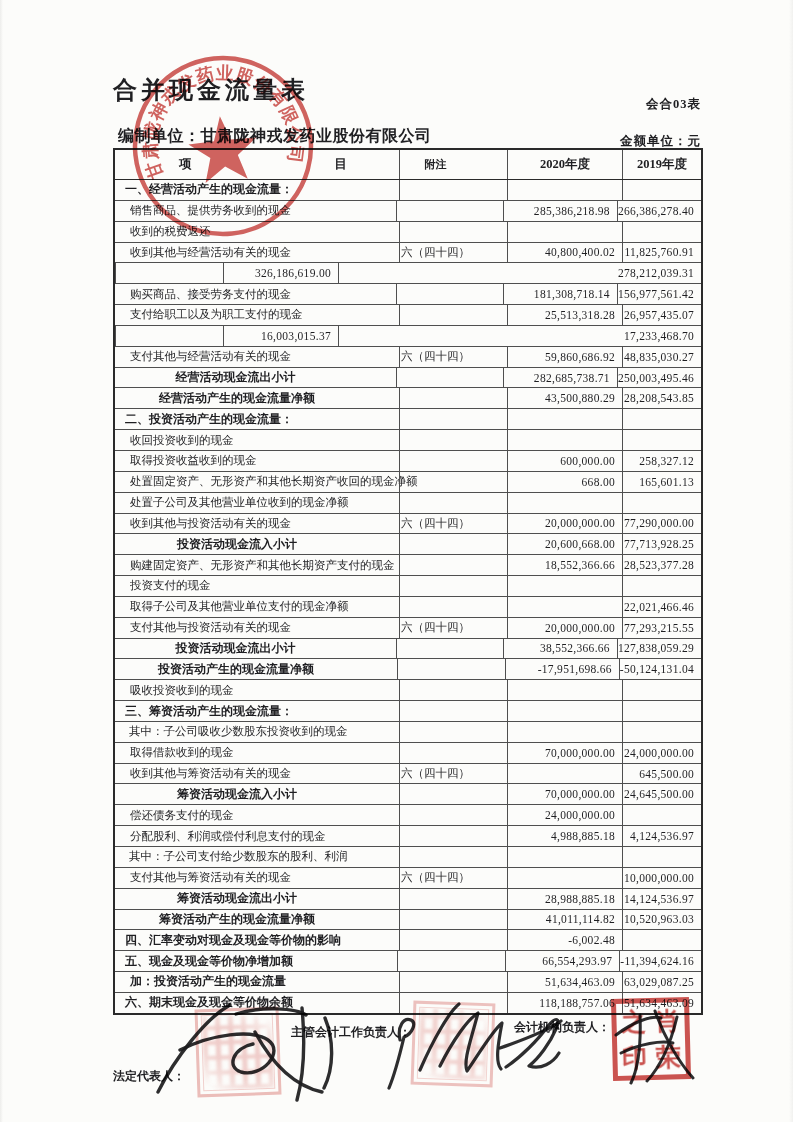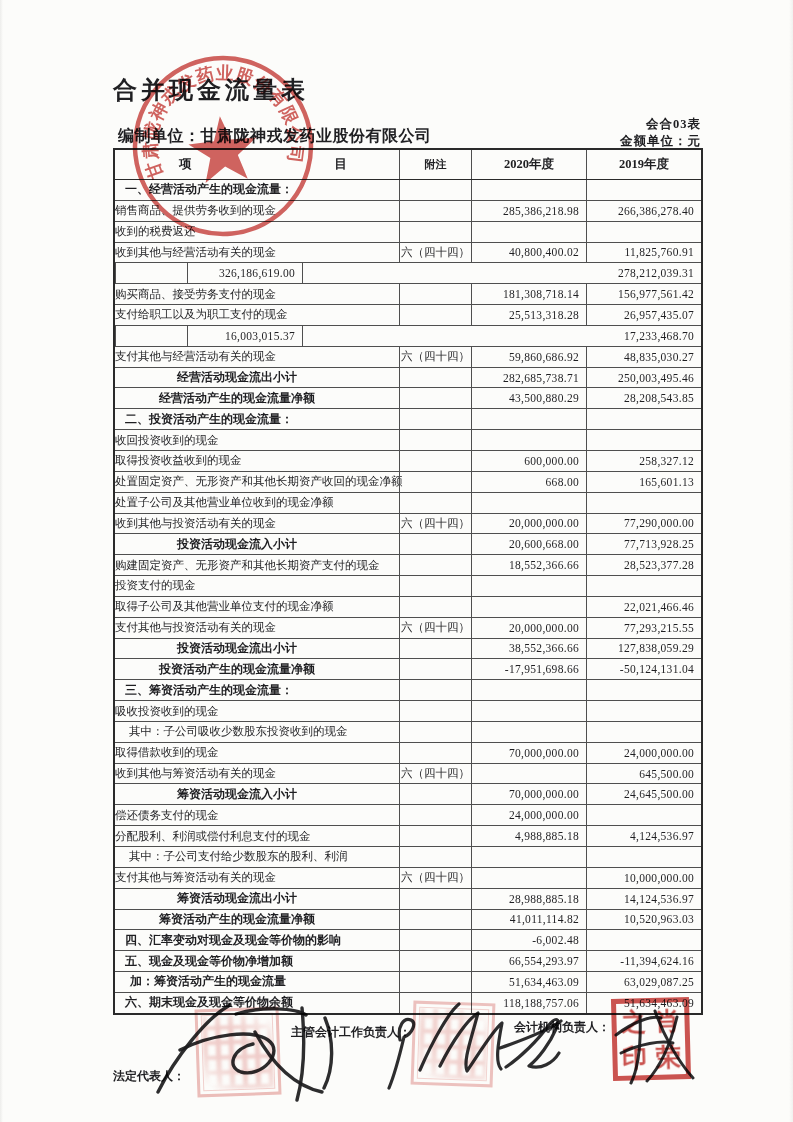--- a/index.html
+++ b/index.html
@@ -17,21 +17,21 @@
   .page{position:absolute;inset:0;background:
     linear-gradient(90deg, #ededeb 0, transparent 3px),
     linear-gradient(270deg, #f1f1ef 0, transparent 4px),
     var(--paper);}
   
   .doc-title{
     position:absolute;left:113px;top:74px;width:590px;
     text-align:left;font-size:24px;font-weight:bold;letter-spacing:4px;
   }
   .form-code{
-    position:absolute;right:92px;top:116px;
+    position:absolute;right:92px;top:96px;
     font-size:12.5px;font-weight:bold;letter-spacing:1px;
   }
   .prepared-by{
     position:absolute;left:118px;top:126px;
     font-size:16px;font-weight:bold;letter-spacing:.5px;
   }
   .unit-label{
     position:absolute;right:92px;top:133px;
     font-size:12.5px;font-weight:bold;letter-spacing:1px;
   }
@@ -44,28 +44,28 @@
   }
   .thead{
     display:flex;height:30px;font-weight:bold;font-size:12.5px;
     border-bottom:1.5px solid var(--border_dark);
   }
   .trow{display:flex;flex:1;border-bottom:1px solid var(--line);}
   .trow:last-child{border-bottom:none;}
   .cell{display:flex;align-items:center;overflow:visible;white-space:nowrap;}
   .c1{width:284px;}
   .c2{width:72px;border-left:1px solid var(--line);justify-content:center;font-size:11px;}
-  .c3{width:115px;border-left:1px solid var(--line);}
+  .c3{width:115px;border-left:1px solid var(--line);margin-left:36px;}
   .c4{flex:1;border-left:1px solid var(--line);text-align:center;}
   .num{justify-content:flex-end;padding-right:7px;font-size:11px;letter-spacing:.3px;}
   .thead .cell{justify-content:center;}
   .thead .c1{justify-content:space-between;padding:0 52px 0 64px;}
   .trow .cell{font-size:11.5px;}
   .r-section .c1{font-weight:bold;padding-left:10px;font-size:12px;}
-  .r-item .c1{}
+  .r-item .c1{padding-left:15px;}
   .r-sub .c1{padding-left:14px;}
   .r-add .c1{font-weight:bold;padding-left:15px;font-size:12px;}
   .r-center .c1{font-weight:bold;justify-content:center;padding-right:40px;font-size:12px;}
   
   .sig-label{position:absolute;font-size:12px;font-weight:bold;}
   .lbl-legal{left:113px;top:1023px;margin-top:45px;}
   .lbl-chief{left:291px;top:1024px;}
   .lbl-acct{left:514px;top:1019px;}
   
   .round-seal{position:absolute;left:127px;top:50px;width:192px;height:192px;
@@ -247,28 +247,28 @@
           <div class="cell c2"></div>
           <div class="cell c3 num">38,552,366.66</div>
           <div class="cell c4 num">127,838,059.29</div>
         </div>
         <div class="trow r-center">
           <div class="cell c1">投资活动产生的现金流量净额</div>
           <div class="cell c2"></div>
           <div class="cell c3 num">-17,951,698.66</div>
           <div class="cell c4 num">-50,124,131.04</div>
         </div>
+        <div class="trow r-item">
+          <div class="cell c1">吸收投资收到的现金</div>
+          <div class="cell c2"></div>
+          <div class="cell c3 num"></div>
+          <div class="cell c4 num"></div>
+        </div>
         <div class="trow r-section">
           <div class="cell c1">三、筹资活动产生的现金流量：</div>
-          <div class="cell c2"></div>
-          <div class="cell c3 num"></div>
-          <div class="cell c4 num"></div>
-        </div>
-        <div class="trow r-item">
-          <div class="cell c1">吸收投资收到的现金</div>
           <div class="cell c2"></div>
           <div class="cell c3 num"></div>
           <div class="cell c4 num"></div>
         </div>
         <div class="trow r-sub">
           <div class="cell c1">其中：子公司吸收少数股东投资收到的现金</div>
           <div class="cell c2"></div>
           <div class="cell c3 num"></div>
           <div class="cell c4 num"></div>
         </div>
@@ -332,21 +332,21 @@
           <div class="cell c3 num">-6,002.48</div>
           <div class="cell c4 num"></div>
         </div>
         <div class="trow r-section">
           <div class="cell c1">五、现金及现金等价物净增加额</div>
           <div class="cell c2"></div>
           <div class="cell c3 num">66,554,293.97</div>
           <div class="cell c4 num">-11,394,624.16</div>
         </div>
         <div class="trow r-add">
-          <div class="cell c1">加：筹资活动产生的现金流量</div>
+          <div class="cell c1">加：投资活动产生的现金流量</div>
           <div class="cell c2"></div>
           <div class="cell c3 num">51,634,463.09</div>
           <div class="cell c4 num">63,029,087.25</div>
         </div>
         <div class="trow r-section">
           <div class="cell c1">六、期末现金及现金等价物余额</div>
           <div class="cell c2"></div>
           <div class="cell c3 num">118,188,757.06</div>
           <div class="cell c4 num">51,634,463.09</div>
         </div>

